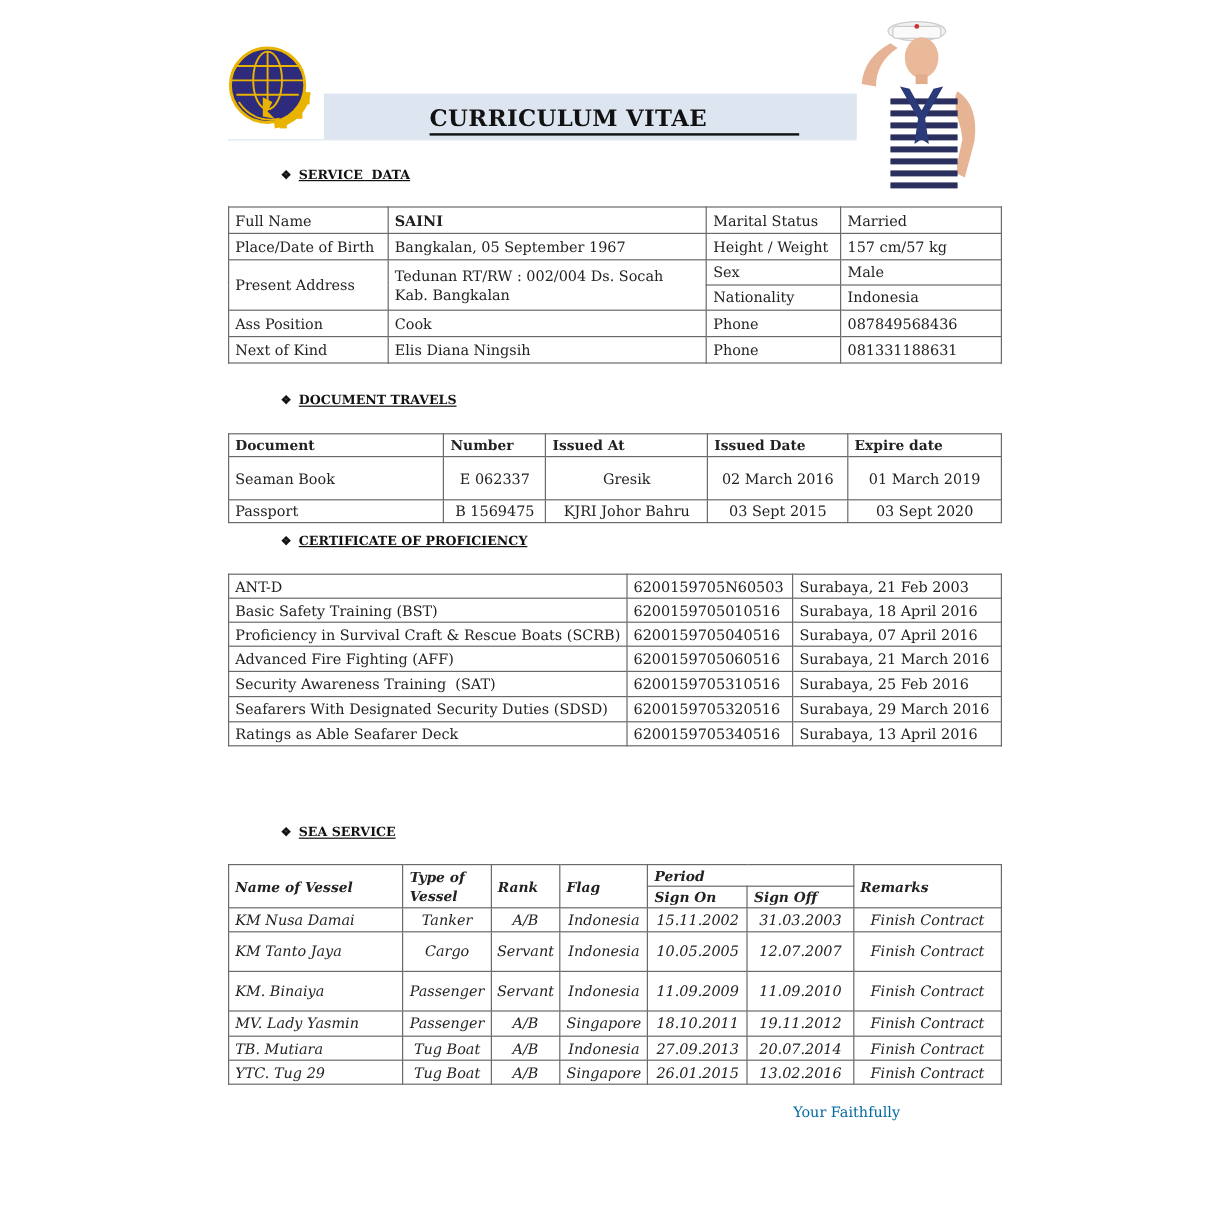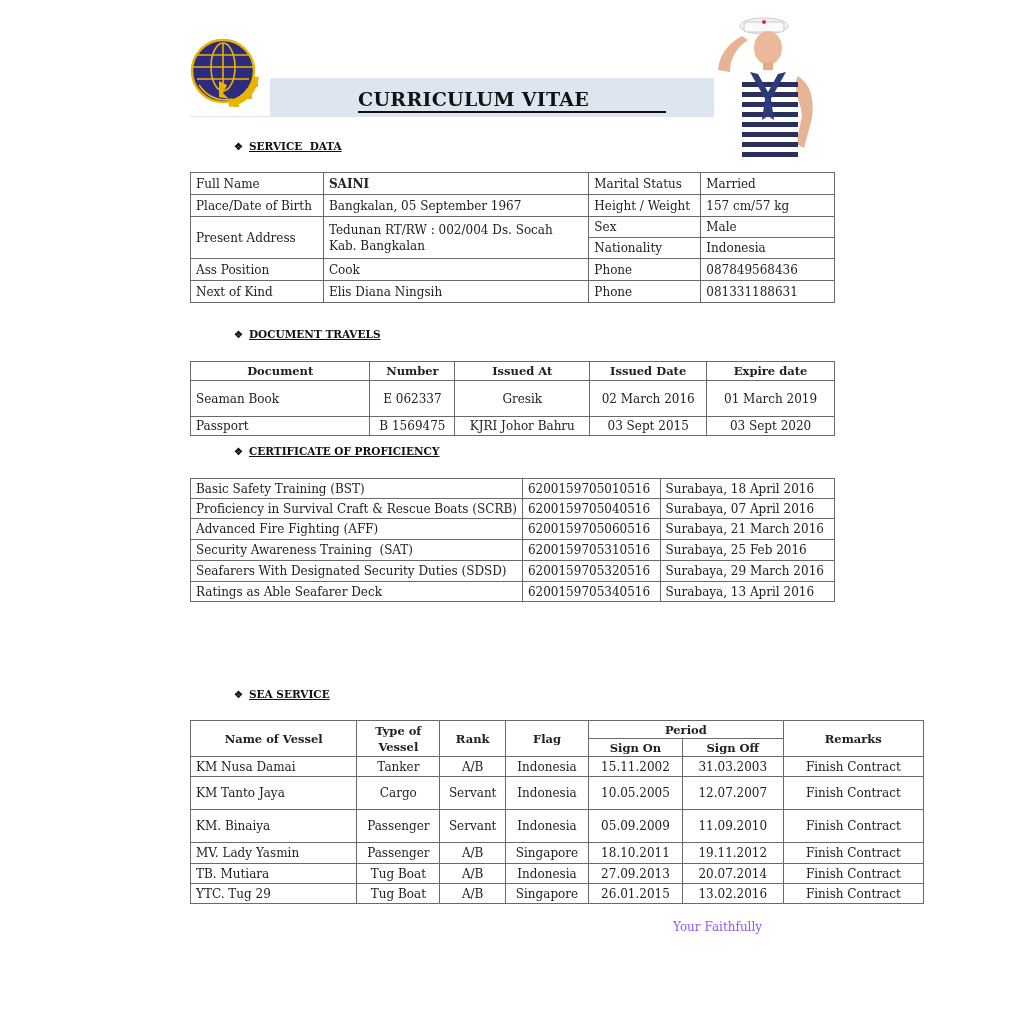--- a/index.html
+++ b/index.html
@@ -15,25 +15,25 @@
   .title-underline { left:358px; top:111px; width:308px; height:2px; background:#111; }
   .photo { left:712px; top:8px; width:118px; height:156px; }
   
   .sec { font-weight:bold; font-size:10.5px; color:#111; }
   .sec .bullet { font-size:10px; margin-right:6px; }
   .sec .lbl { text-decoration:underline; }
   
   table { border-collapse:collapse; position:absolute; font-size:12px;
           font-family:"DejaVu Serif",serif; color:#222; }
   td, th { border:1px solid #6a6a6a; padding:0 5px; white-space:nowrap; }
-  th { font-weight:bold; font-size:11.5px; text-align:center; }
+  th { font-weight:bold; font-size:11.5px; text-align:left; }
   .c { text-align:center; }
   .b { font-weight:bold; }
   .wrap { white-space:normal; }
-  .sign { left:661px; top:920px; font-size:12px; color:#8b5cf6;margin-left:12px; }
+  .sign { left:661px; top:920px; font-size:12px; color:#0369a1; }
 </style>
 </head>
 <body>
 
 <div class="abs logo">
   <svg width="72" height="72" viewBox="0 0 72 72">
     <path d="M36 36 L70 40 A34 34 0 0 1 40 70 Z" fill="#e8b400"></path>
     <g fill="#e8b400">
       <rect x="62" y="44" width="7" height="6"></rect>
         <rect x="56" y="56" width="7" height="6"></rect>
@@ -178,20 +178,25 @@
 </div>
 
 <table style="left:190px;top:478px;width:645px;">
   <colgroup>
     <col style="width:328px">
       <col style="width:140px">
       <col style="width:177px">
   </colgroup>
   <tbody>
   <tr style="height:20px">
+    <td>ANT-D</td>
+    <td>6200159705N60503</td>
+    <td>Surabaya, 21 Feb 2003</td>
+  </tr>
+  <tr style="height:20px">
     <td>Basic Safety Training (BST)</td>
     <td>6200159705010516</td>
     <td>Surabaya, 18 April 2016</td>
   </tr>
   <tr style="height:20px">
     <td>Proficiency in Survival Craft &amp; Rescue Boats (SCRB)</td>
     <td>6200159705040516</td>
     <td>Surabaya, 07 April 2016</td>
   </tr>
   <tr style="height:21px">
@@ -214,21 +219,21 @@
     <td>6200159705340516</td>
     <td>Surabaya, 13 April 2016</td>
   </tr>
 </tbody>
   </table>
 
 <div class="abs sec" style="left:234px;top:688px;">
   <span class="bullet">❖</span><span class="lbl">SEA SERVICE</span>
 </div>
 
-<table style="left:190px;top:720px;width:734px;">
+<table style="left:190px;top:720px;width:645px;font-style:italic;">
   <colgroup>
     <col style="width:147px">
       <col style="width:72px">
       <col style="width:58px">
       <col style="width:72px">
     <col style="width:83px">
       <col style="width:89px">
       <col style="width:124px">
   </colgroup>
   <tbody>
@@ -263,21 +268,21 @@
     <td class="c">Indonesia</td>
     <td class="c">10.05.2005</td>
     <td class="c">12.07.2007</td>
     <td class="c">Finish Contract</td>
   </tr>
   <tr style="height:33px">
     <td>KM. Binaiya</td>
     <td class="c">Passenger</td>
     <td class="c wrap" style="word-break:break-all;line-height:15px;padding:0 2px;">Servant</td>
     <td class="c">Indonesia</td>
-    <td class="c">05.09.2009</td>
+    <td class="c">11.09.2009</td>
     <td class="c">11.09.2010</td>
     <td class="c">Finish Contract</td>
   </tr>
   <tr style="height:21px">
     <td>MV. Lady Yasmin</td>
     <td class="c">Passenger</td>
     <td class="c">A/B</td>
     <td class="c">Singapore</td>
     <td class="c">18.10.2011</td>
     <td class="c">19.11.2012</td>

